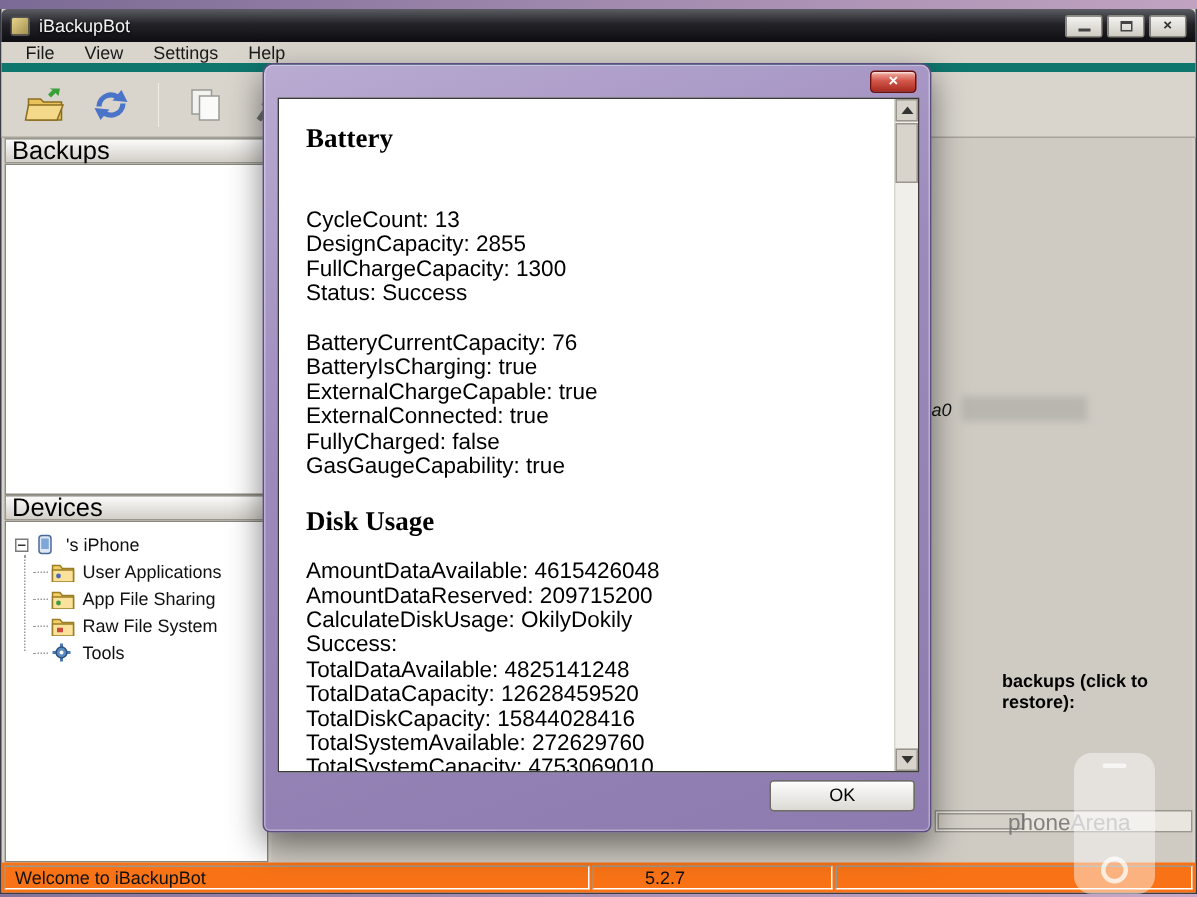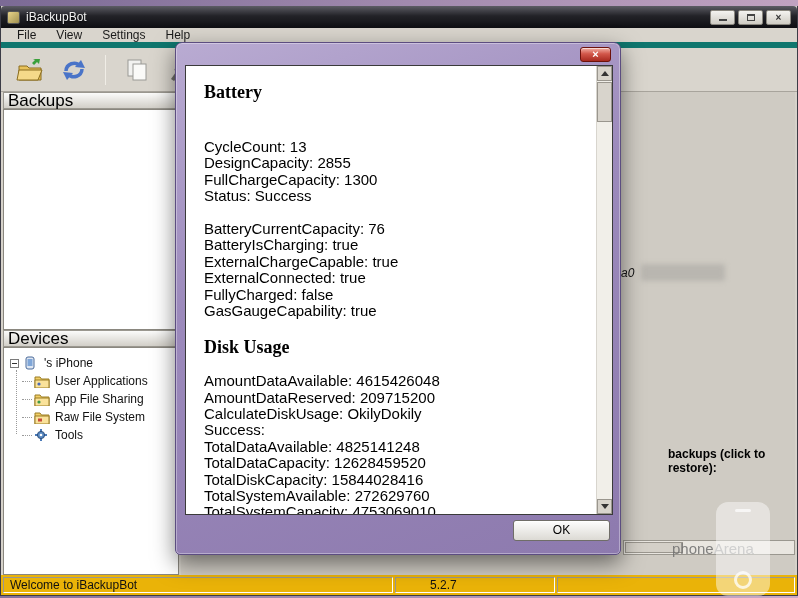--- a/index.html
+++ b/index.html
@@ -67,21 +67,21 @@
   .frag-blur { position:absolute; left:640px; top:258px; width:84px; height:17px;
     background:#b9b6b0; filter:blur(2.5px); border-radius:2px; }
   .frag-hint { position:absolute; left:639px; top:441px; font-size:12px; font-weight:bold; color:#000;margin-left:28px; }
   .hscroll { position:absolute; left:622px; top:534px; right:2px; height:15px;
     background:#e9e6e0; border:1px solid #9a978f; }
   .hscroll-thumb { position:absolute; left:1px; top:1px; width:58px; bottom:1px;
     background:#d4d0c8; border:1px solid #9a968e; }
 
   
   .statusbar { position:absolute; left:0; right:0; bottom:0; height:20px;
-    background:#eab308; display:flex; gap:2px; padding:2px; }
+    background:#f97316; display:flex; gap:2px; padding:2px; }
   .status-cell { border:1px solid; border-color:#9a978f #fff #fff #9a978f;
     font-size:12px; padding:0 6px; line-height:15px; color:#111; overflow:hidden; white-space:nowrap; }
   .sc1 { width:390px; } .sc2 { width:160px; padding-left:34px; } .sc3 { flex:1; }
 
   
   .dialog { position:absolute; left:175px; top:42px; width:446px; height:513px;
     background:linear-gradient(160deg,#b9abd2 0%,#9c8abc 40%,#8d7aae 100%);
     border:1px solid #5c4d80; border-radius:7px 7px 5px 5px;
     box-shadow:0 8px 22px rgba(0,0,0,.5), inset 0 0 0 1px rgba(255,255,255,.35);
     z-index:50; }

